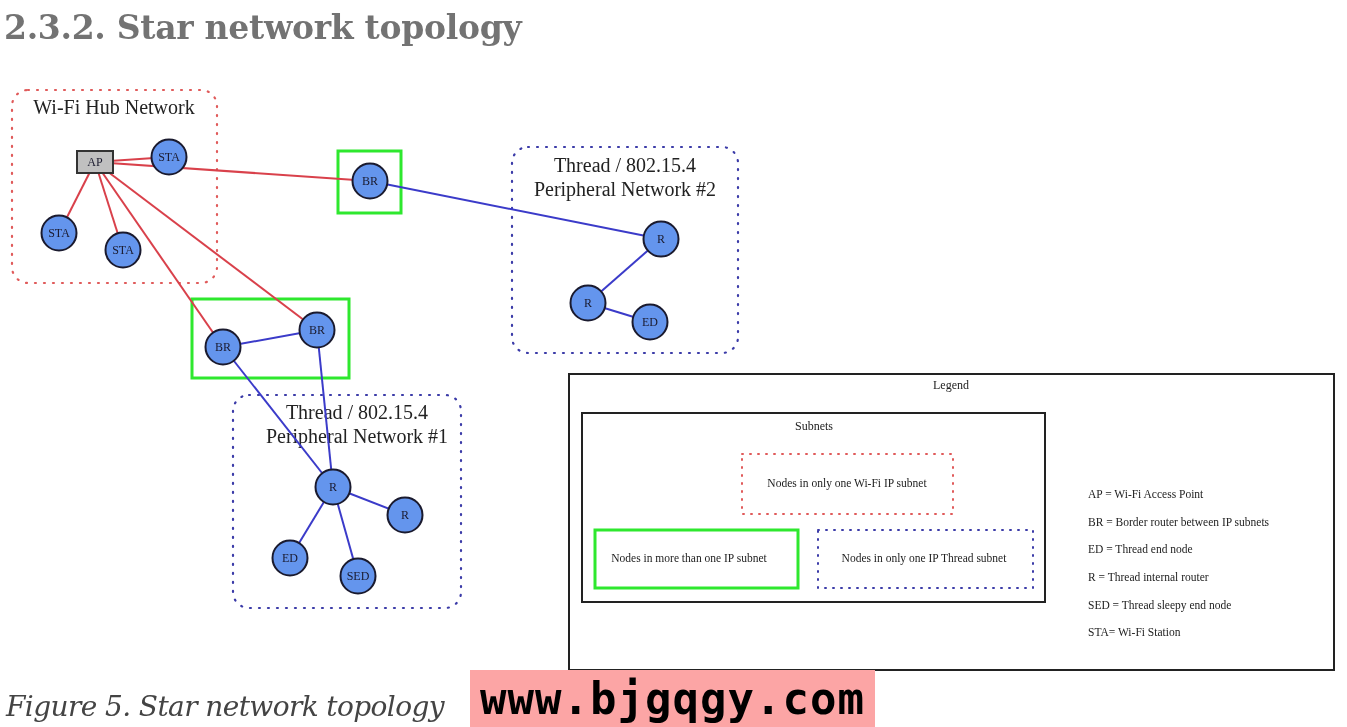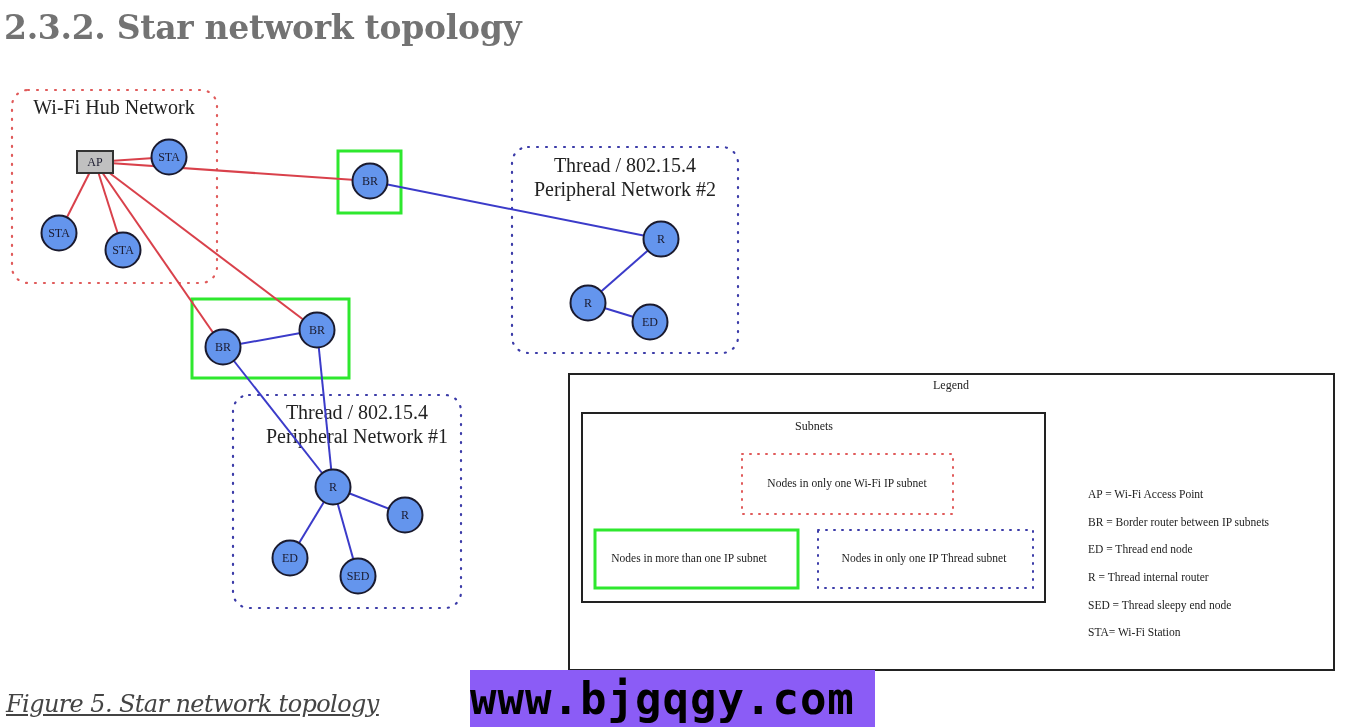--- a/index.html
+++ b/index.html
@@ -6,28 +6,28 @@
   body { width: 1347px; height: 727px; position: relative; overflow: hidden; }
   .heading {
     position: absolute; left: 4px; top: 8px; margin: 0;
     font-family: "DejaVu Serif", serif; font-weight: bold; font-size: 33px;
     color: #737373; letter-spacing: -0.3px;
   }
   #diagram { position: absolute; left: 0; top: 0; }
   #diagram text { font-family: "Liberation Serif", serif; }
   .caption {
     position: absolute; left: 6px; top: 690px;
-    font-family: "DejaVu Serif", serif; font-style: italic; font-size: 24px;
-    color: #444444; letter-spacing: -0.6px; text-decoration: underline;
+    font-family: "DejaVu Serif", serif; font-style: italic; font-size: 28px;
+    color: #444444; letter-spacing: -0.6px;
   }
   .watermark {
     position: absolute; left: 470px; top: 670px;
-    width: 405px; height: 57px; background: #8b5cf6;
+    width: 405px; height: 57px; background: #fca5a5;
     font-family: "DejaVu Sans Mono", monospace; font-weight: bold; font-size: 44px;
-    color: #000000; line-height: 57px; letter-spacing: 1px;
+    color: #000000; line-height: 57px; letter-spacing: 1px; text-align: center;
   }
 </style>
 </head>
 <body>
 
 <h2 class="heading">2.3.2. Star network topology</h2>
 
 <svg id="diagram" width="1347" height="727" xmlns="http://www.w3.org/2000/svg">
   <g id="clusters-layer">
       <g>

